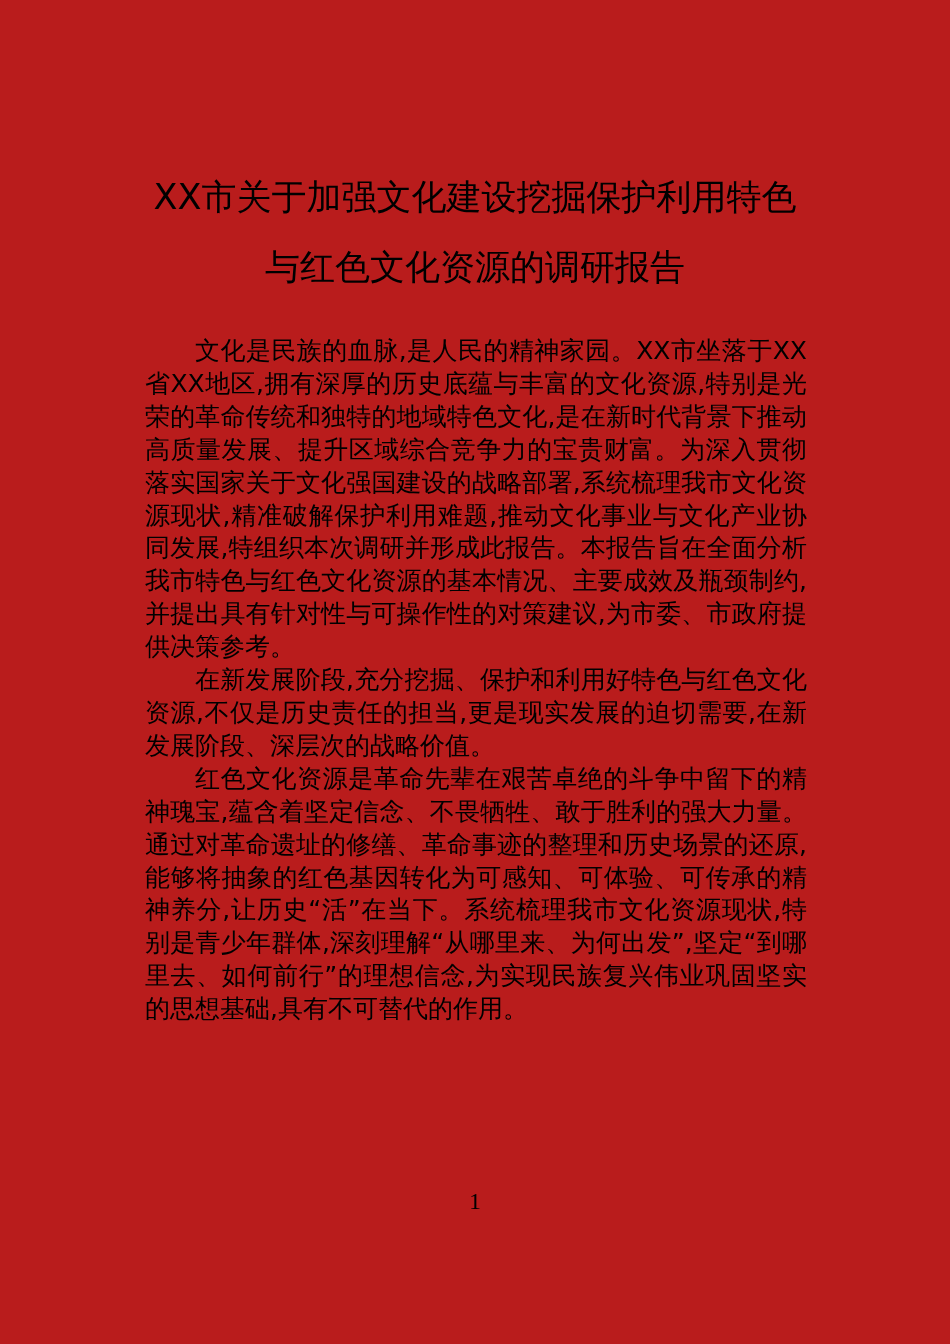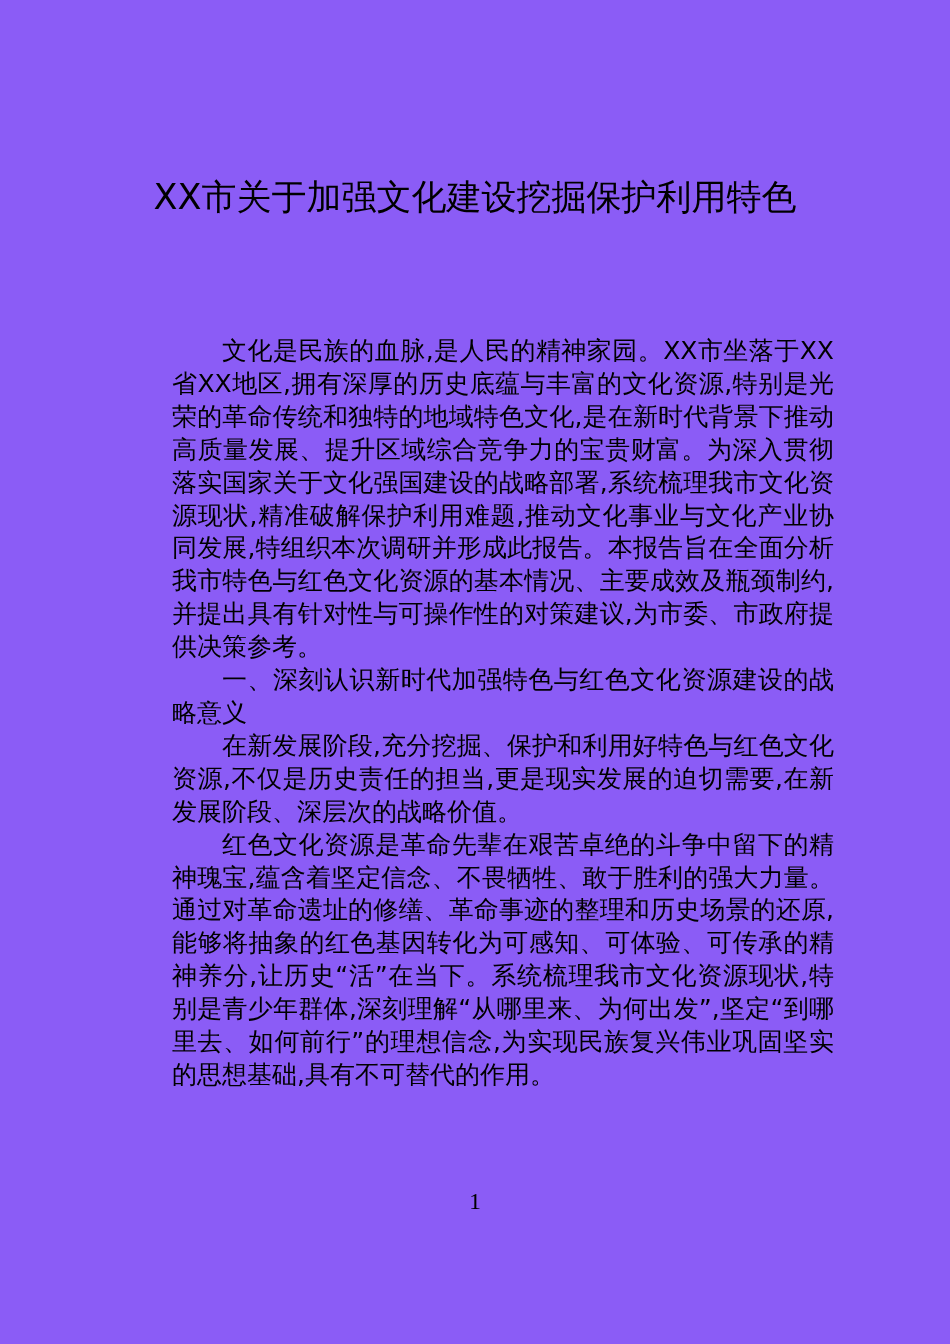--- a/index.html
+++ b/index.html
@@ -1,39 +1,39 @@
 <!DOCTYPE html>
 <html><head>
 <meta charset="utf-8">
 <style>
   html, body { margin: 0; padding: 0; background: #ffffff; }
   body { width: 950px; height: 1344px; position: relative; overflow: hidden;
          font-family: "Liberation Serif", "DejaVu Serif", serif; color: #000; }
-  .page { position: absolute; left: 0; top: 0; width: 950px; height: 1344px; background: #8b5cf6; }
+  .page { position: absolute; left: 0; top: 0; width: 950px; height: 1344px; background: #b91c1c; }
   .title { position: absolute; left: 140px; width: 670px; text-align: center;
            font-family: "DejaVu Sans", "Liberation Sans", sans-serif; font-size: 35px;
            line-height: 70px; top: 162px; letter-spacing: 0px; }
   .title div { white-space: nowrap; }
   .body { position: absolute; left: 145px; top: 335px; width: 662px;
           font-family: "DejaVu Sans", "Liberation Sans", sans-serif; font-size: 25px;
-          line-height: 32.9px; margin-left: 27px; }
+          line-height: 32.9px; }
   .body p { margin: 0; text-align: justify; text-align-last: left; }
   .indent { text-indent: 50px; }
   .page-number { position: absolute; left: 0; width: 950px; top: 1188px; text-align: center;
                  font-family: "Liberation Serif", serif; font-size: 24px; }
 </style>
 </head>
 <body>
 
 <div class="page">
   <div class="title">
     <div>XX市关于加强文化建设挖掘保护利用特色</div>
+    <div>与红色文化资源的调研报告</div>
   </div>
 
   <div class="body">
     <p class="indent">文化是民族的血脉,是人民的精神家园。XX市坐落于XX省XX地区,拥有深厚的历史底蕴与丰富的文化资源,特别是光荣的革命传统和独特的地域特色文化,是在新时代背景下推动高质量发展、提升区域综合竞争力的宝贵财富。为深入贯彻落实国家关于文化强国建设的战略部署,系统梳理我市文化资源现状,精准破解保护利用难题,推动文化事业与文化产业协同发展,特组织本次调研并形成此报告。本报告旨在全面分析我市特色与红色文化资源的基本情况、主要成效及瓶颈制约,并提出具有针对性与可操作性的对策建议,为市委、市政府提供决策参考。</p>
-    <p class="indent">一、深刻认识新时代加强特色与红色文化资源建设的战略意义</p>
     <p class="indent">在新发展阶段,充分挖掘、保护和利用好特色与红色文化资源,不仅是历史责任的担当,更是现实发展的迫切需要,在新发展阶段、深层次的战略价值。</p>
     <p class="indent">红色文化资源是革命先辈在艰苦卓绝的斗争中留下的精神瑰宝,蕴含着坚定信念、不畏牺牲、敢于胜利的强大力量。通过对革命遗址的修缮、革命事迹的整理和历史场景的还原,能够将抽象的红色基因转化为可感知、可体验、可传承的精神养分,让历史“活”在当下。系统梳理我市文化资源现状,特别是青少年群体,深刻理解“从哪里来、为何出发”,坚定“到哪里去、如何前行”的理想信念,为实现民族复兴伟业巩固坚实的思想基础,具有不可替代的作用。</p>
   </div>
 
   <div class="page-number">1</div>
 </div>
 
 </body></html>

